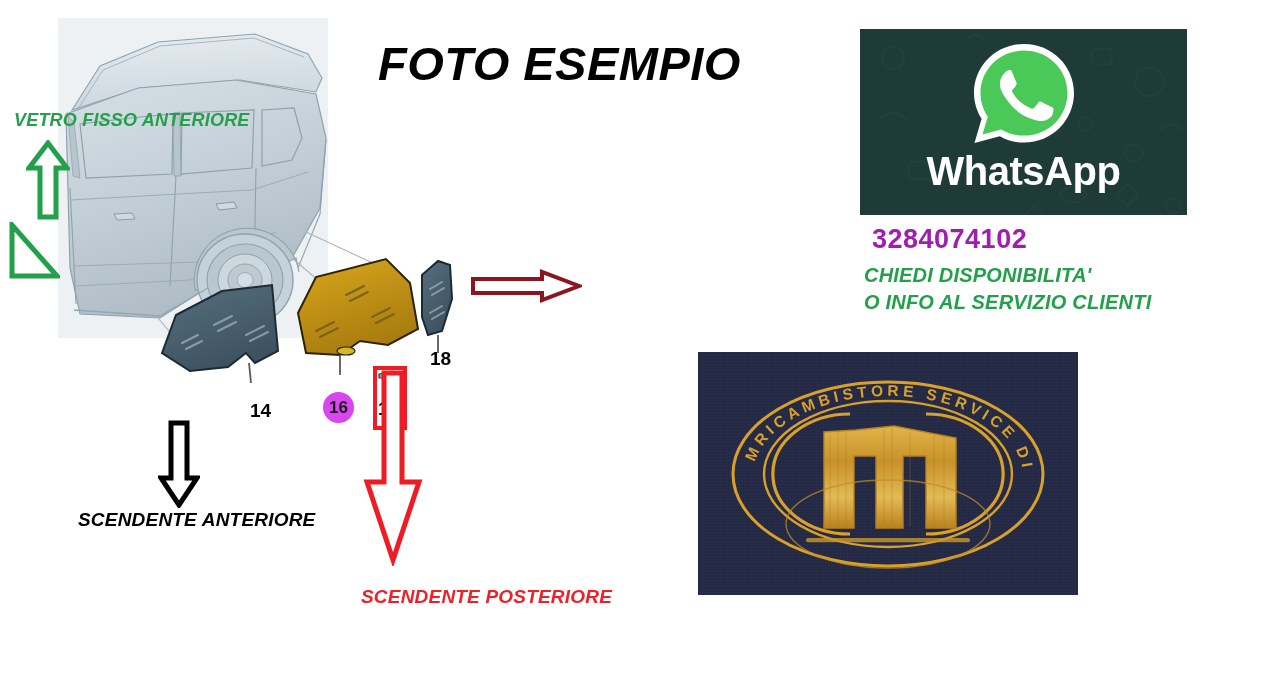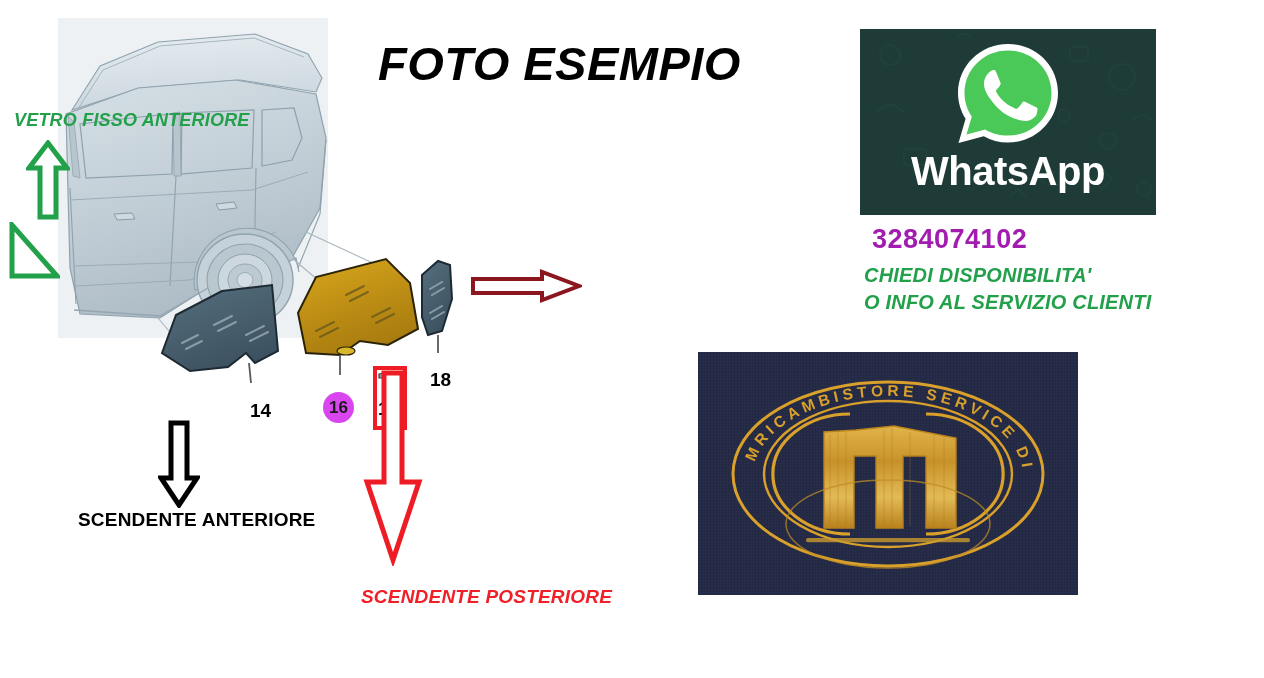--- a/index.html
+++ b/index.html
@@ -98,20 +98,21 @@
     top: 420px;
     width: 42px;
     height: 88px;
   }
   #label-scendente-anteriore {
     position: absolute;
     left: 78px;
     top: 509px;
     font-size: 19px;
     font-weight: bold;
+    font-style: italic;
     color: #000000;
     white-space: nowrap;
     letter-spacing: 0.2px;
   }
 
   
   #red-arrow-down {
     position: absolute;
     left: 362px;
     top: 370px;
@@ -133,20 +134,21 @@
 
   
   #whatsapp-banner {
     position: absolute;
     left: 860px;
     top: 29px;
     width: 296px;
     height: 186px;
     background: #1e3b38;
     overflow: hidden;
+    padding-left: 31px;
   }
   #whatsapp-banner .doodle {
     position: absolute; inset: 0;
     opacity: .32;
   }
   #whatsapp-logo-mark {
     position: absolute;
     left: 50%;
     top: 10px;
     transform: translateX(-50%);
@@ -344,21 +346,21 @@
   <div class="abs" style="left:323px; top:392px; width:31px; height:31px; border-radius:50%;
        background:#d946ef; display:flex; align-items:center; justify-content:center;
        font-size:17px; font-weight:bold; color:#1a1a1a;">16</div>
 
   <div class="abs" style="left:373px; top:366px; width:26px; height:56px; border:4px solid #ee1c25; background:transparent;"></div>
   <svg class="abs" style="left:376px; top:369px; width:20px; height:34px;" viewBox="0 0 20 34" xmlns="http://www.w3.org/2000/svg">
     <path d="M3,5 L16,3 L17,7 L10,9 L10,30 L7,30 L7,9 L3,9 Z" fill="#9a9a9a" stroke="#3a3a3a" stroke-width="1.2"></path>
   </svg>
   <div class="abs" style="left:378px; top:398px; font-size:19px; font-weight:bold; color:#000;">17</div>
 
-  <div class="abs" style="left:430px; top:348px; font-size:19px; font-weight:bold; color:#000;margin-top:21px;">18</div>
+  <div class="abs" style="left:430px; top:348px; font-size:19px; font-weight:bold; color:#000;">18</div>
 
   <div id="foto-esempio-title">FOTO ESEMPIO</div>
 
   <div id="label-vetro-fisso-anteriore">VETRO FISSO ANTERIORE</div>
 
   <svg id="green-arrow-up" viewBox="0 0 44 80" xmlns="http://www.w3.org/2000/svg">
     <path d="M22,3 L41,28 L30,28 L30,77 L14,77 L14,28 L3,28 Z" fill="#ffffff" stroke="#22a04a" stroke-width="5" stroke-linejoin="miter"></path>
   </svg>
 
   <svg id="green-triangle" viewBox="0 0 52 58" xmlns="http://www.w3.org/2000/svg">

